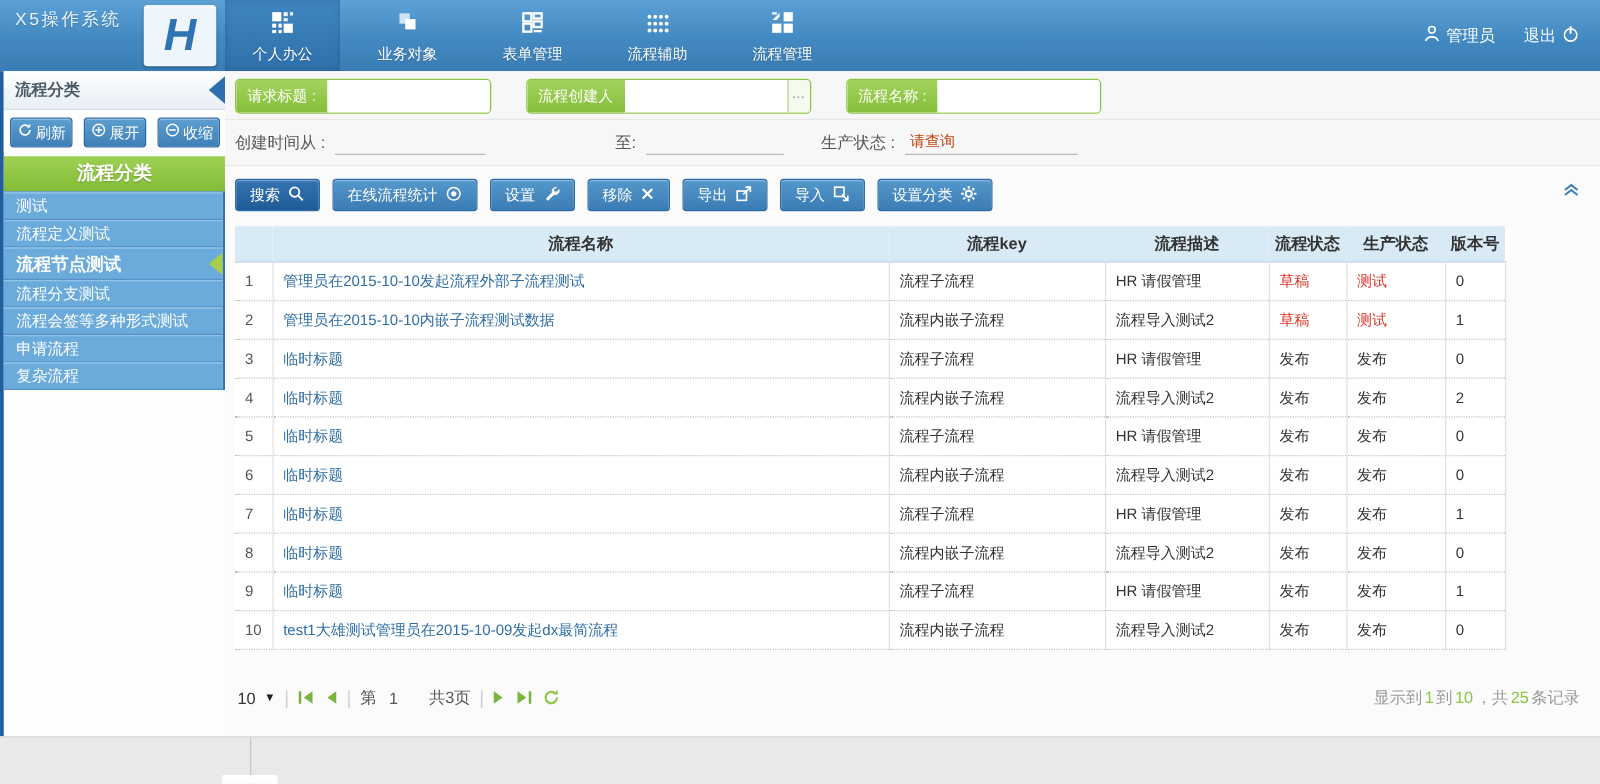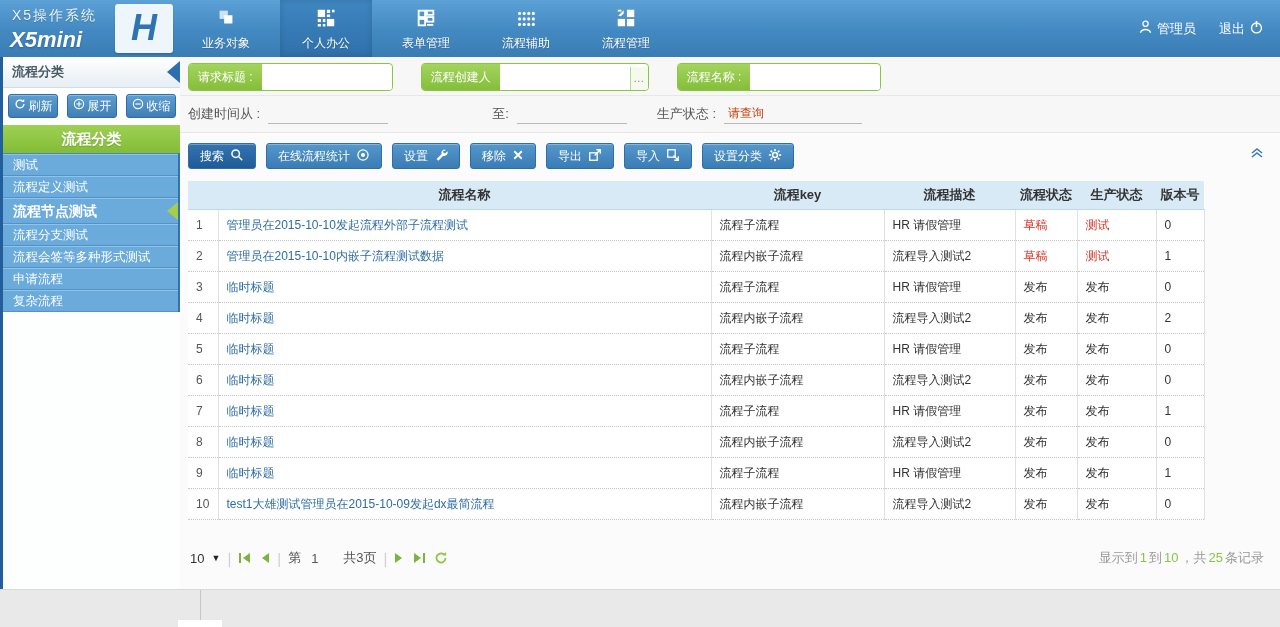--- a/index.html
+++ b/index.html
@@ -41,21 +41,21 @@
   .side-list{list-style:none;margin:0;padding:0;border-right:2px solid #3273ae;border-top:1px solid #4b87bd;}
   .side-list li{height:20px;line-height:20px;padding-left:10px;color:#fff;font-size:12.5px;background:#6aabdc;
     border-top:1px solid #8fc3e8;border-bottom:1px solid #5591c4;position:relative;cursor:pointer;}
   .side-list li.active{font-size:14px;font-weight:bold;height:24px;line-height:24px;}
   .side-list li.active::after{content:'';position:absolute;right:0;top:50%;margin-top:-9px;
     border-top:9px solid transparent;border-bottom:9px solid transparent;border-right:11px solid #a6ce4a;}
 
   
   .main{position:absolute;left:180px;top:57px;width:1100px;height:533px;background:#fbfbfb;}
   .search1{height:28px;padding:6px 8px 4px 8px;border-bottom:1px solid #e7e7e7;display:flex;gap:28px;background:#f7f7f7;}
-  .gfield{display:flex;height:26px;border:1px solid #8bc541;border-radius:4px;overflow:hidden;background:#fff;align-items:flex-end;}
+  .gfield{display:flex;height:26px;border:1px solid #8bc541;border-radius:4px;overflow:hidden;background:#fff;}
   .glabel{background:linear-gradient(#a3d45d,#85be3a);color:#fff;font-size:12px;padding:0 9px;line-height:26px;white-space:nowrap;}
   .gfield input{border:none;outline:none;width:118px;padding:0 6px;font-size:12px;color:#333;}
   .gpick{width:17px;border-left:1px solid #b7d98a;background:#f5f9ee;font-size:11px;color:#889;
     text-align:center;line-height:23px;cursor:pointer;letter-spacing:1px;}
   .search2{height:36px;display:flex;align-items:center;padding:0 8px;color:#555;font-size:13px;
     border-bottom:1px solid #e7e7e7;background:#f7f7f7;}
   .uline{border:none;border-bottom:1px solid #b9b9b9;background:transparent;font-size:12px;color:#c2410c;
     padding:2px 4px;outline:none;margin:0 8px;}
   .w120{width:112px}.w110{width:102px}.w135{width:130px}
   .sp1{margin-left:96px}.sp2{margin-left:22px}
@@ -92,44 +92,43 @@
   .fnotch{position:absolute;left:178px;bottom:0;width:44px;height:7px;background:#fff;}
 </style>
 </head>
 <body>
 
 <div class="page">
 
   <div class="hdr">
     <div class="logo-block">
       <div class="app-title">X5操作系统</div>
-      <div class="app-sub">X5mini</div>
       <div class="logo-mark">H</div>
     </div>
     <div class="nav">
-        <div class="tab">
-          <span class="ic"><svg width="22" height="22" viewBox="0 0 24 24">
-              <rect x="5" y="4" width="9" height="9" fill="#cfe3f3"></rect>
-              <rect x="10" y="9" width="9" height="9" fill="#fff"></rect>
-            </svg></span>
-          <div class="tab-label">业务对象</div>
-        </div>
         <div class="tab active">
           <span class="ic"><svg width="22" height="22" viewBox="0 0 24 24" fill="#fff">
               <rect x="3" y="3" width="8" height="8"></rect>
               <rect x="13" y="3" width="3.5" height="3.5"></rect>
               <rect x="18.5" y="3" width="2.8" height="2.8"></rect>
               <rect x="13" y="8.2" width="3.5" height="2.8"></rect>
               <rect x="3" y="13" width="3.5" height="3.5"></rect>
               <rect x="8.5" y="13" width="2.8" height="3.5"></rect>
               <rect x="13" y="13" width="8" height="8"></rect>
               <rect x="3" y="18.5" width="3.5" height="2.8"></rect>
               <rect x="8.5" y="18.5" width="2.8" height="2.8"></rect>
             </svg></span>
           <div class="tab-label">个人办公</div>
+        </div>
+        <div class="tab">
+          <span class="ic"><svg width="22" height="22" viewBox="0 0 24 24">
+              <rect x="5" y="4" width="9" height="9" fill="#cfe3f3"></rect>
+              <rect x="10" y="9" width="9" height="9" fill="#fff"></rect>
+            </svg></span>
+          <div class="tab-label">业务对象</div>
         </div>
         <div class="tab">
           <span class="ic"><svg width="22" height="22" viewBox="0 0 24 24" fill="none" stroke="#fff" stroke-width="2">
               <rect x="4" y="4" width="7" height="7"></rect>
               <rect x="13" y="4" width="7" height="4.5"></rect>
               <rect x="13" y="11" width="7" height="5"></rect>
               <rect x="4" y="13" width="7" height="7"></rect>
               <path d="M13 19.5 h7"></path>
             </svg></span>
           <div class="tab-label">表单管理</div>

